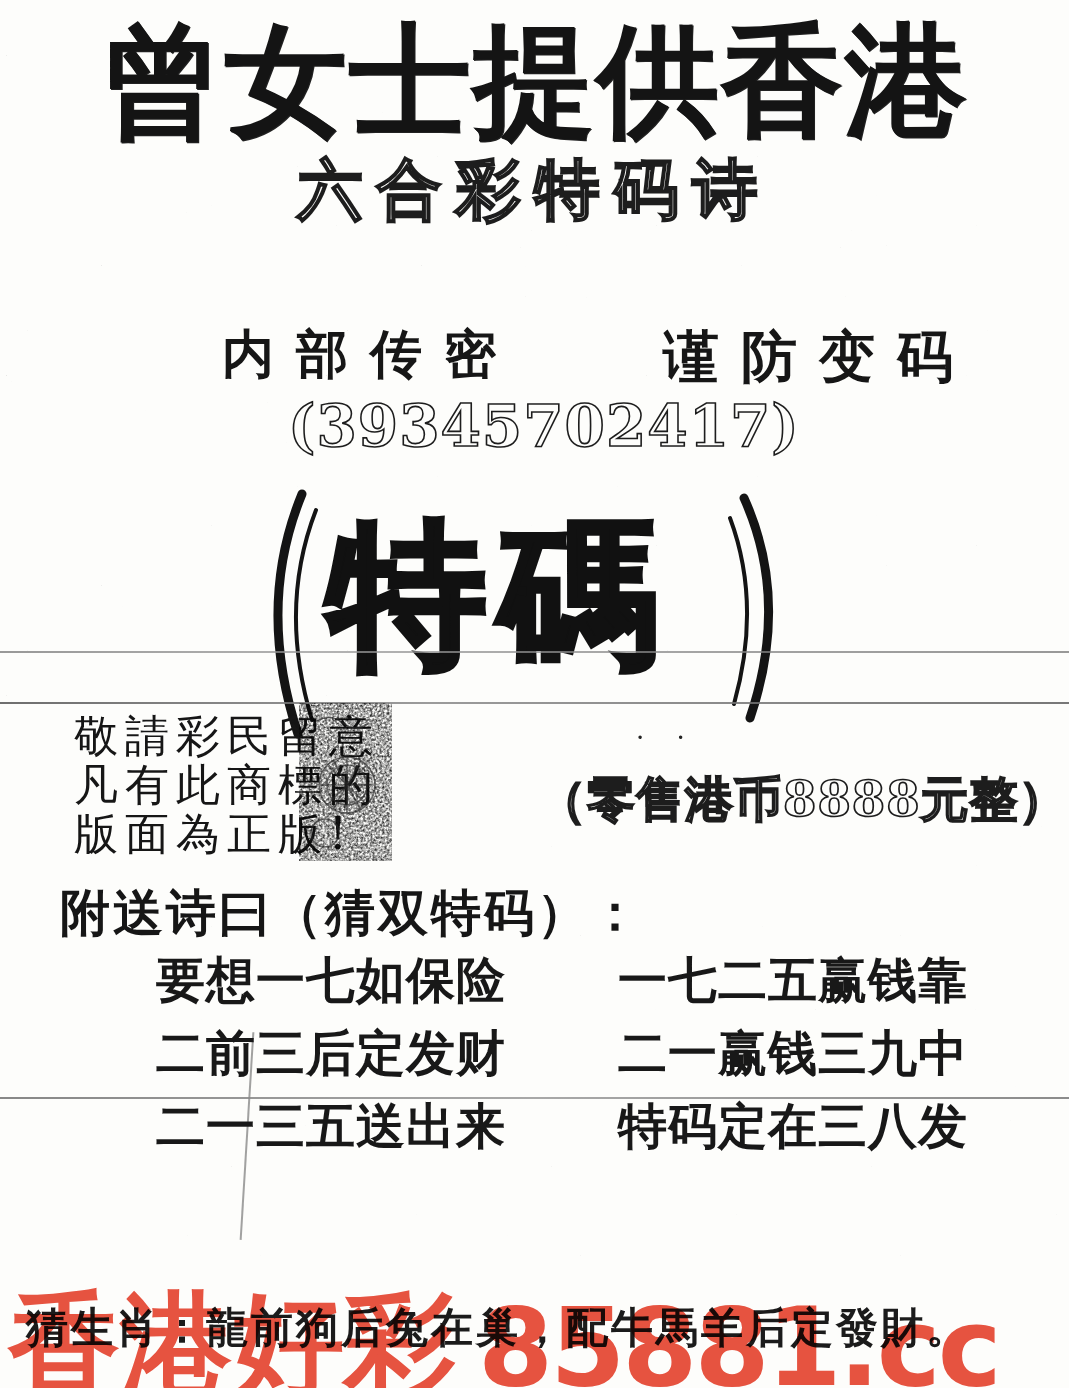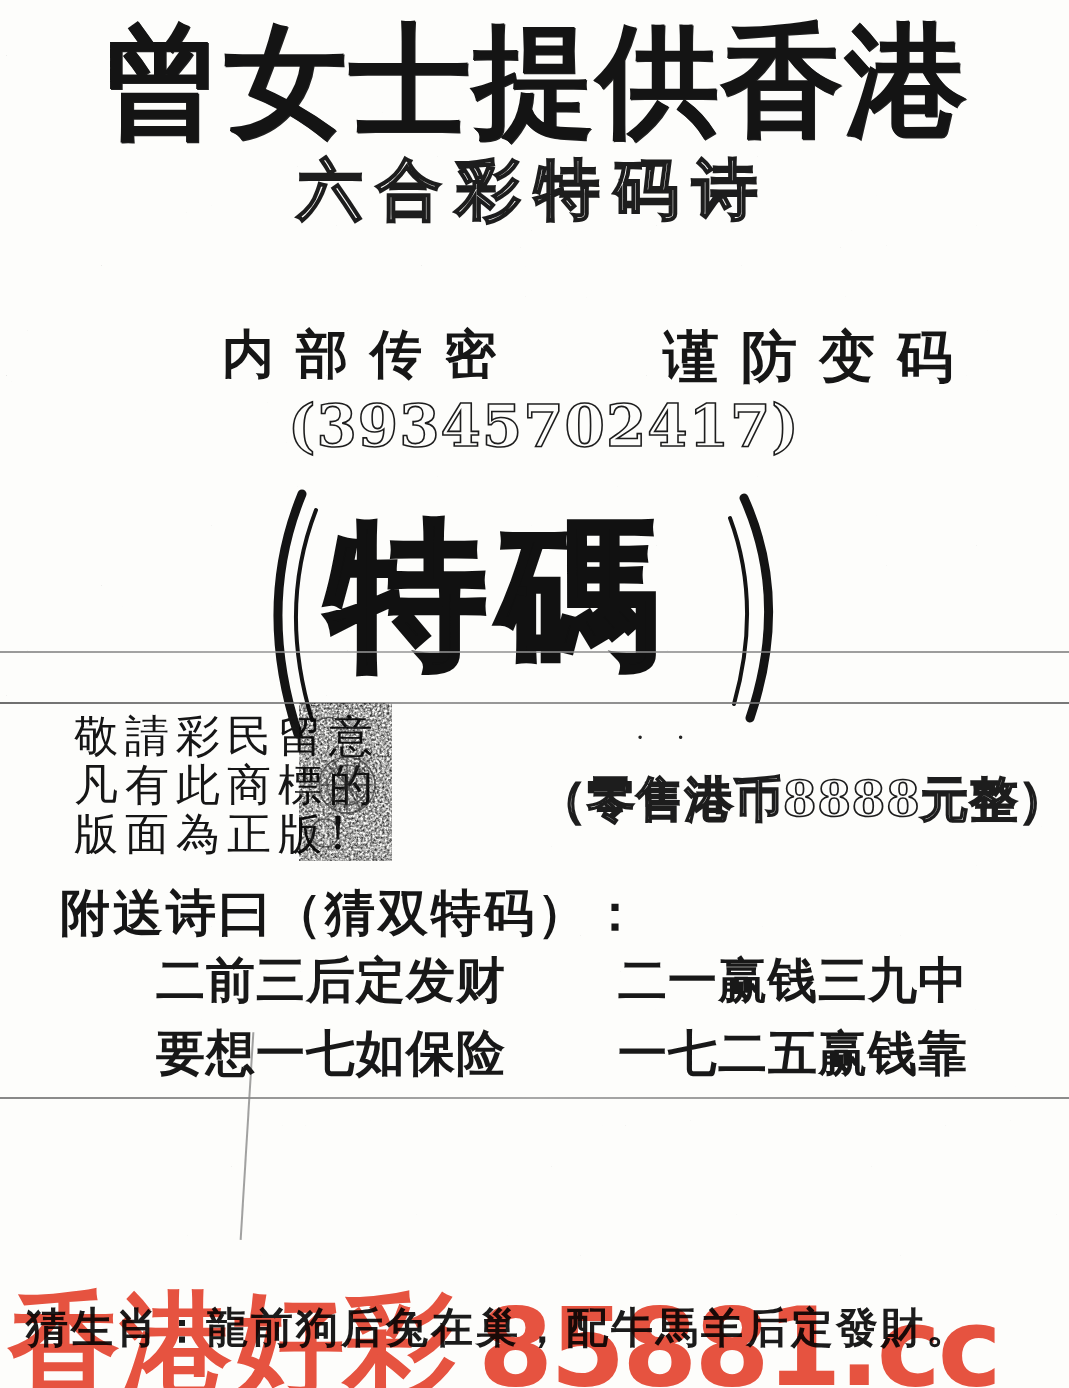--- a/index.html
+++ b/index.html
@@ -194,26 +194,30 @@
   </svg>
 
   <div class="abs dots-mark">· ·</div>
 
   <div class="abs price outline">（零售港币8888元整）</div>
 
   <div class="abs poem-header">附送诗曰（猜双特码）：</div>
 
   <div class="abs poem-table">
     <div class="poem-row">
+      <span class="poem-left">要想一七如保险</span>
+      <span class="poem-right">一七二五赢钱靠</span>
+    </div>
+    <div class="poem-row">
       <span class="poem-left">二前三后定发财</span>
       <span class="poem-right">二一赢钱三九中</span>
     </div>
     <div class="poem-row">
-      <span class="poem-left">要想一七如保险</span>
-      <span class="poem-right">一七二五赢钱靠</span>
+      <span class="poem-left">二一三五送出来</span>
+      <span class="poem-right">特码定在三八发</span>
     </div>
   </div>
 
   <div class="abs zodiac-line">猜生肖：龍前狗后兔在巢，配牛馬羊后定發財。</div>
 
   <div class="abs watermark" style="color: rgb(232, 83, 65);">
     <span class="wm-cn">香港好彩</span>
     <span class="wm-code">85881.cc</span>
   </div>
 

